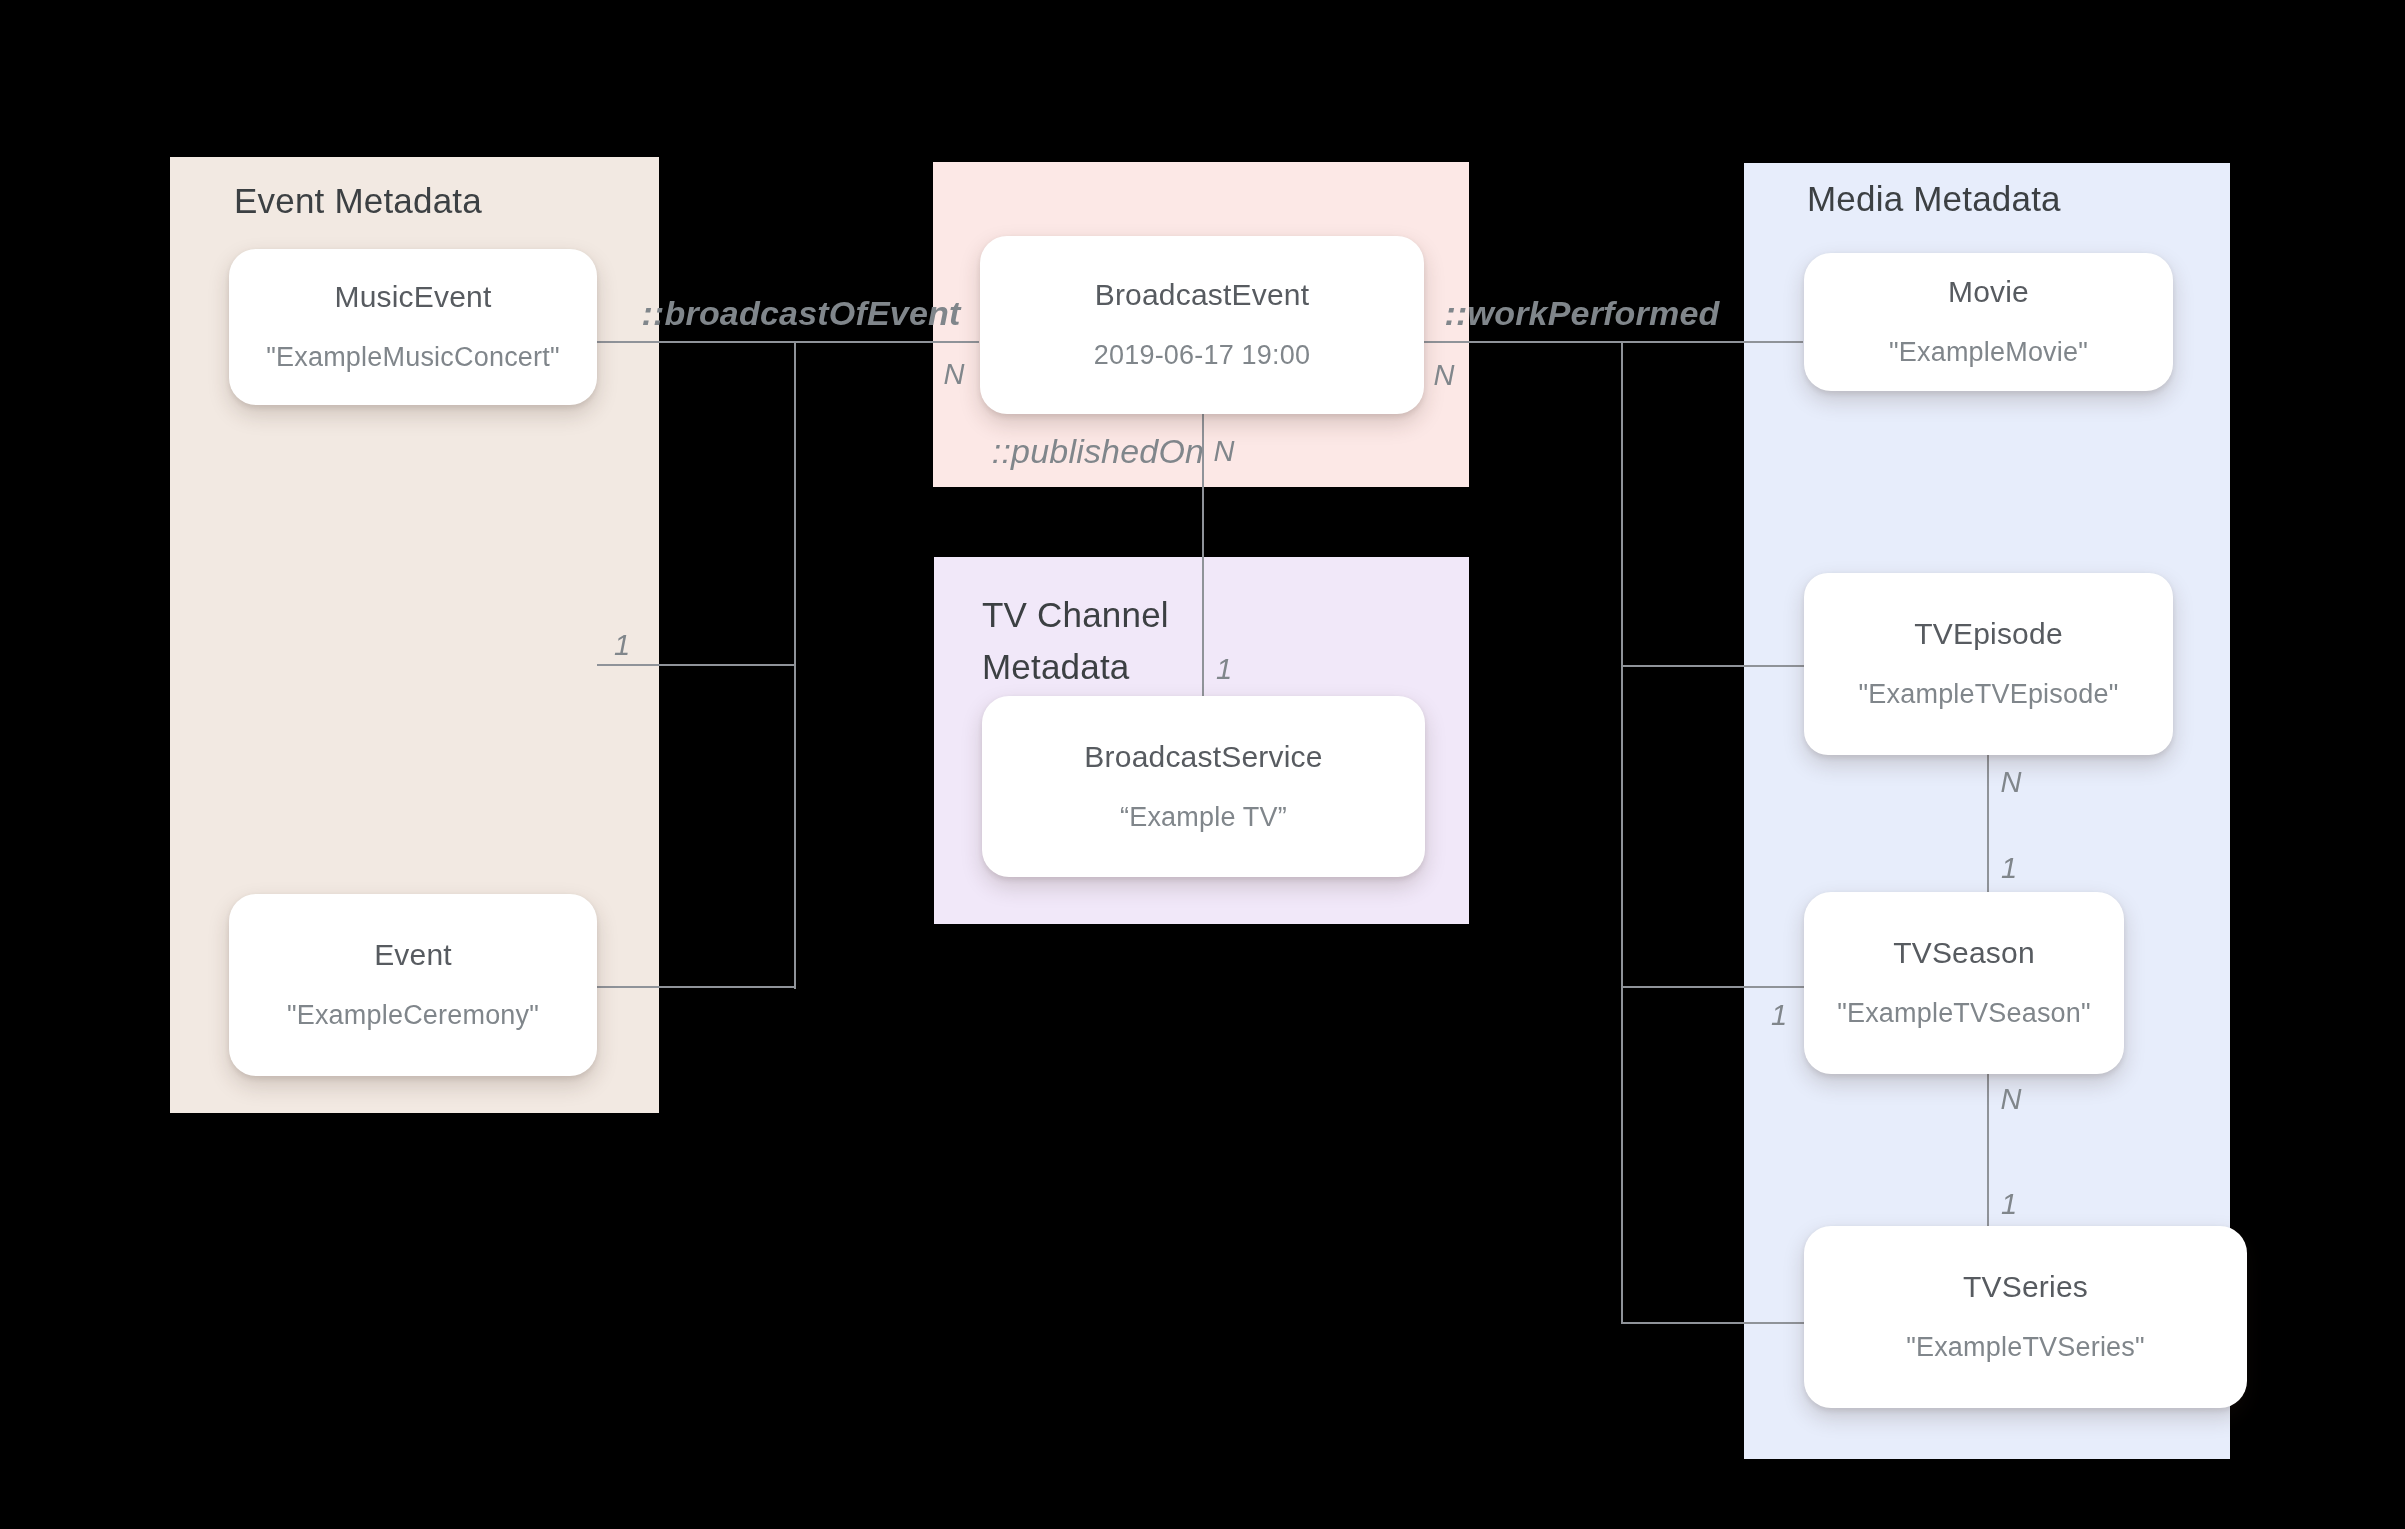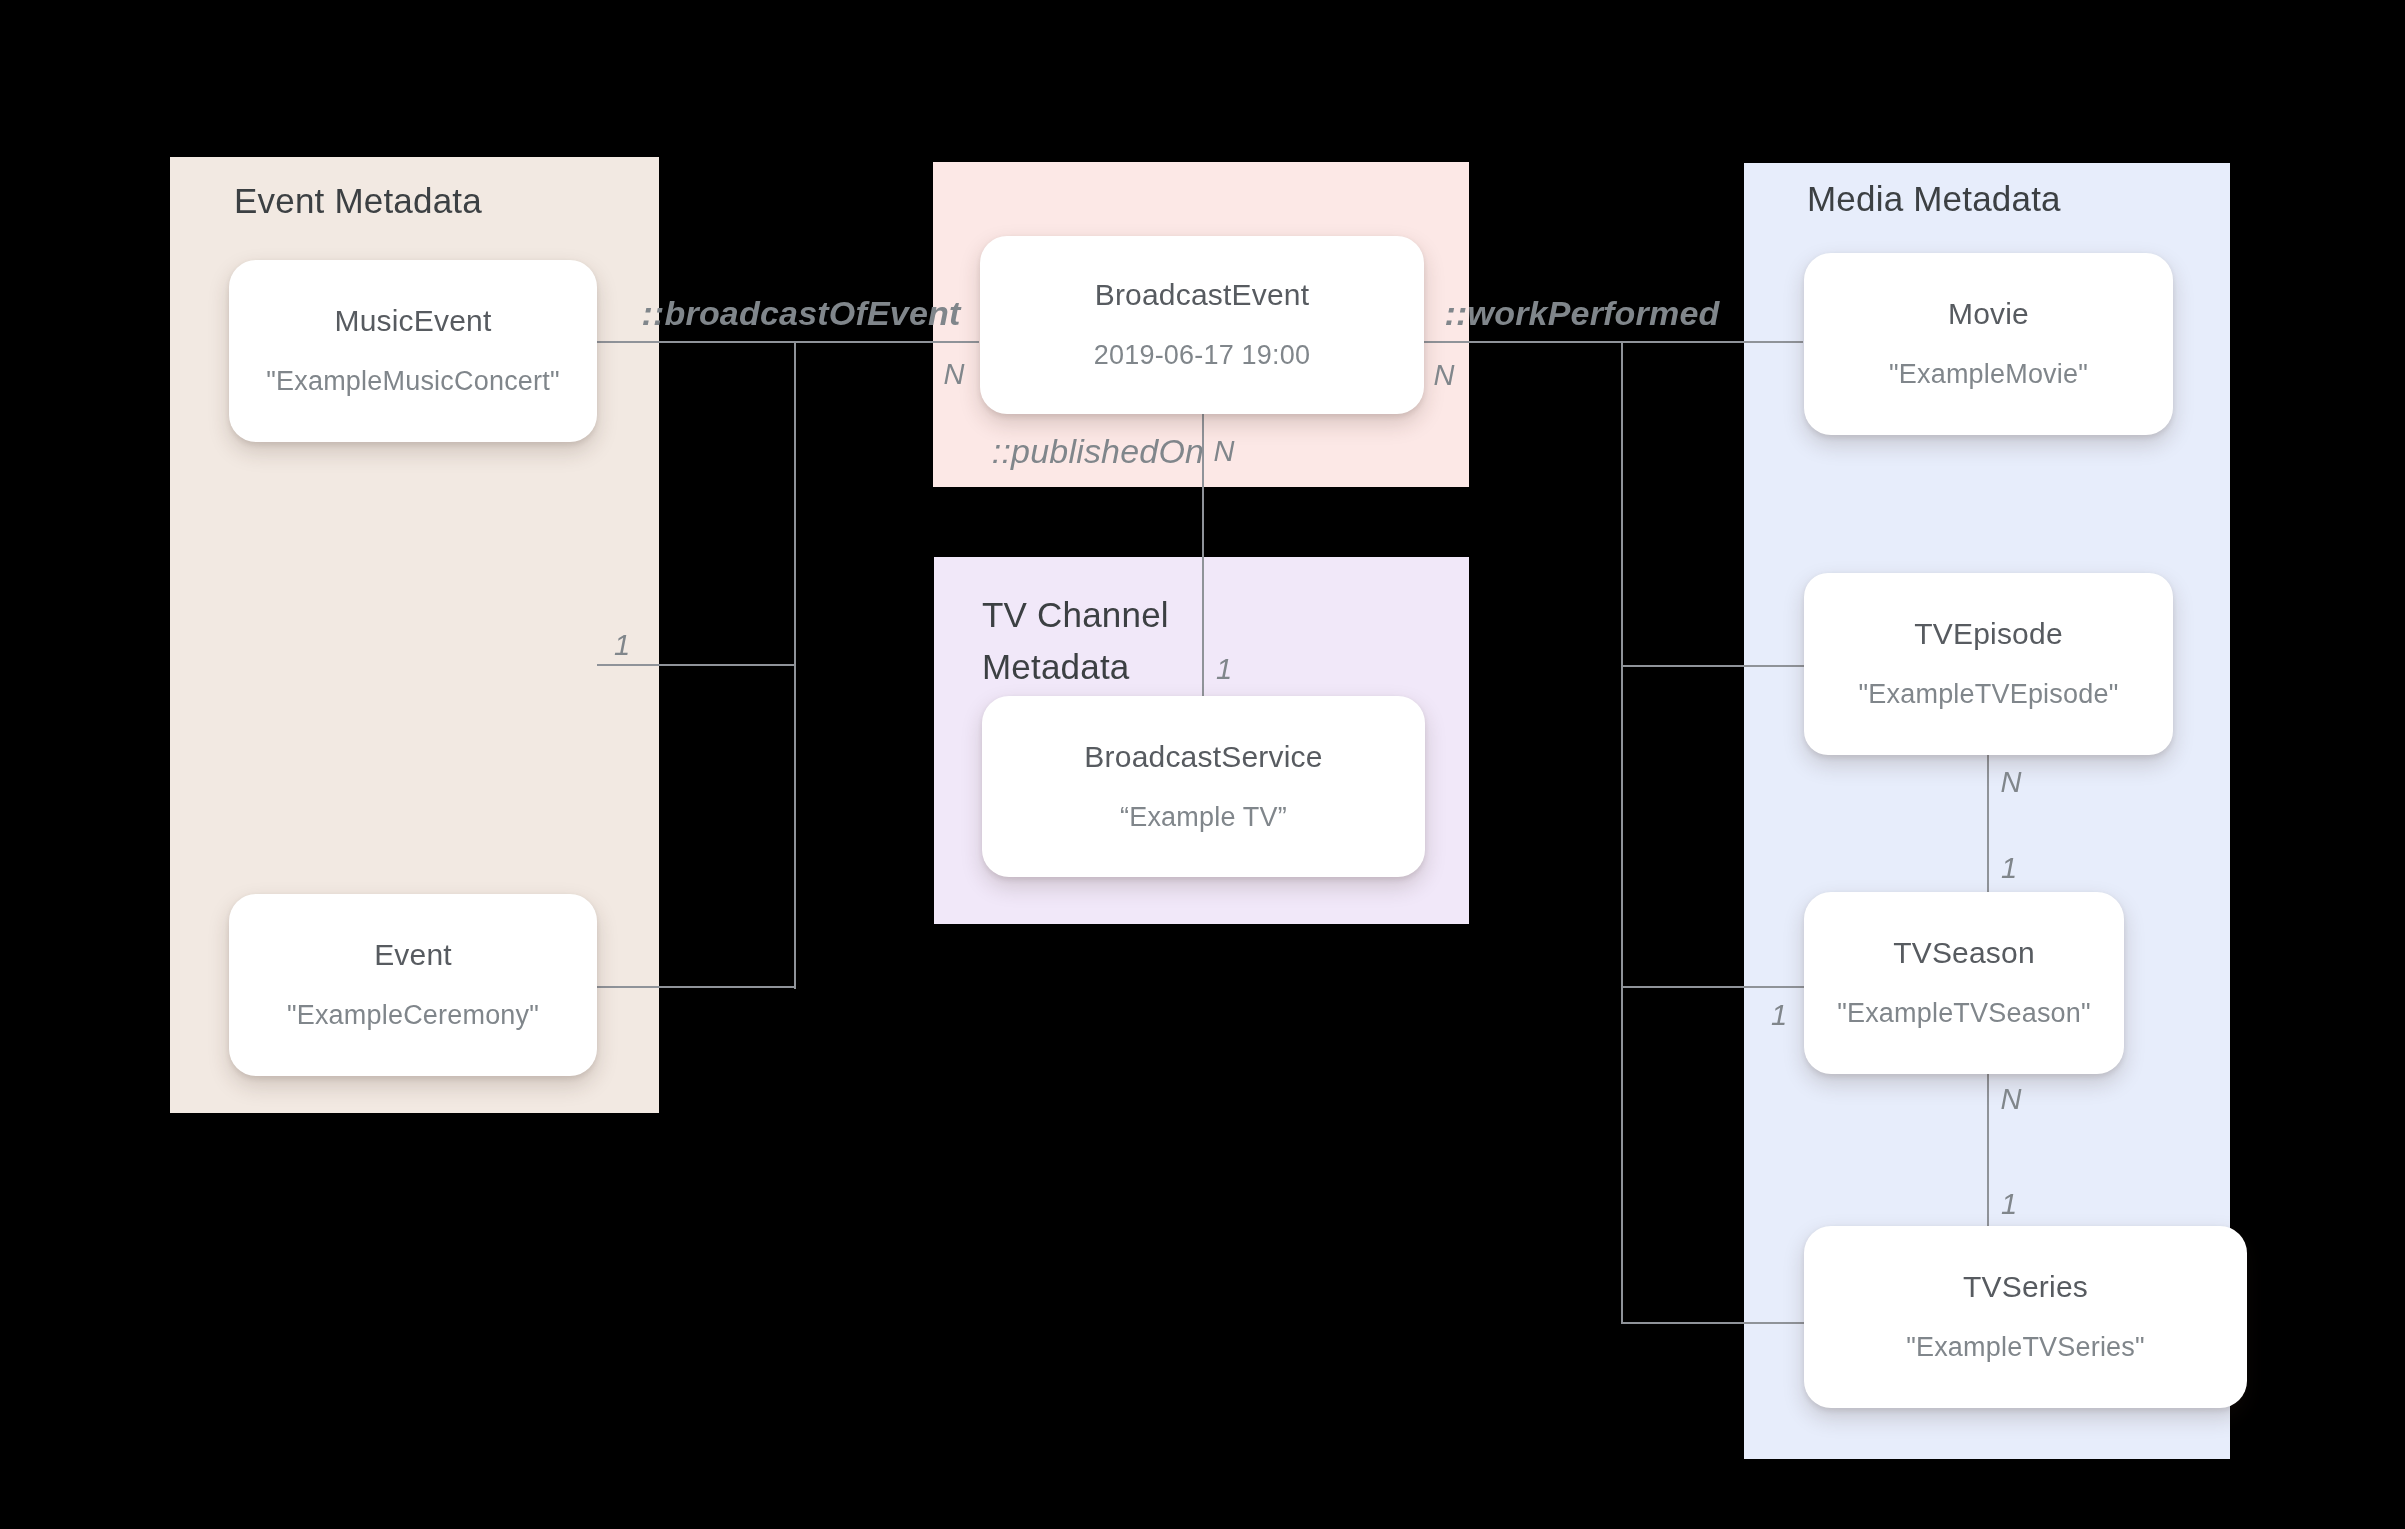--- a/index.html
+++ b/index.html
@@ -105,42 +105,42 @@
   <div class="line-h" style="left:597px; top:948px; width:199px;"></div>
   <div class="line-v" style="left:1202px; top:376px; height:282px;"></div>
   <div class="line-h" style="left:1424px; top:303px; width:379px;"></div>
   <div class="line-v" style="left:1621px; top:303px; height:983px;"></div>
   <div class="line-h" style="left:1622px; top:627px; width:182px;"></div>
   <div class="line-h" style="left:1622px; top:948px; width:182px;"></div>
   <div class="line-h" style="left:1622px; top:1284px; width:183px;"></div>
   <div class="line-v" style="left:1987px; top:715px; height:139px;"></div>
   <div class="line-v" style="left:1987px; top:1035px; height:153px;"></div>
 
-  <div class="card" style="left:229px; top:222px; width:368px; height:182px;">
+  <div class="card" style="left:229px; top:211px; width:368px; height:156px;">
     <div class="card-title">MusicEvent</div>
     <div class="card-subtitle">"ExampleMusicConcert"</div>
   </div>
 
 
   <div class="card" style="left:229px; top:856px; width:368px; height:182px;">
     <div class="card-title">Event</div>
     <div class="card-subtitle">"ExampleCeremony"</div>
   </div>
 
   <div class="card" style="left:980px; top:198px; width:444px; height:178px;">
     <div class="card-title">BroadcastEvent</div>
     <div class="card-subtitle">2019-06-17 19:00</div>
   </div>
 
   <div class="card" style="left:982px; top:658px; width:443px; height:181px;">
     <div class="card-title">BroadcastService</div>
     <div class="card-subtitle">“Example TV”</div>
   </div>
 
-  <div class="card" style="left:1804px; top:215px; width:369px; height:182px;">
+  <div class="card" style="left:1804px; top:215px; width:369px; height:138px;">
     <div class="card-title">Movie</div>
     <div class="card-subtitle">"ExampleMovie"</div>
   </div>
 
   <div class="card" style="left:1804px; top:535px; width:369px; height:182px;border-radius:24px;">
     <div class="card-title">TVEpisode</div>
     <div class="card-subtitle">"ExampleTVEpisode"</div>
   </div>
 
   <div class="card" style="left:1804px; top:854px; width:320px; height:182px;">

